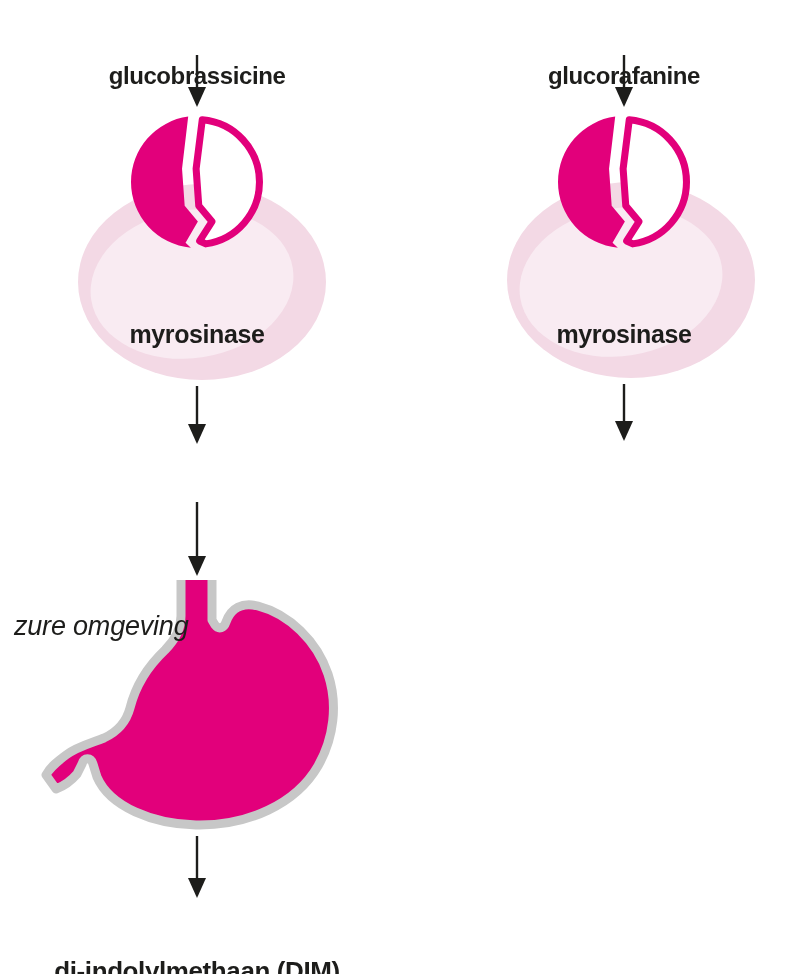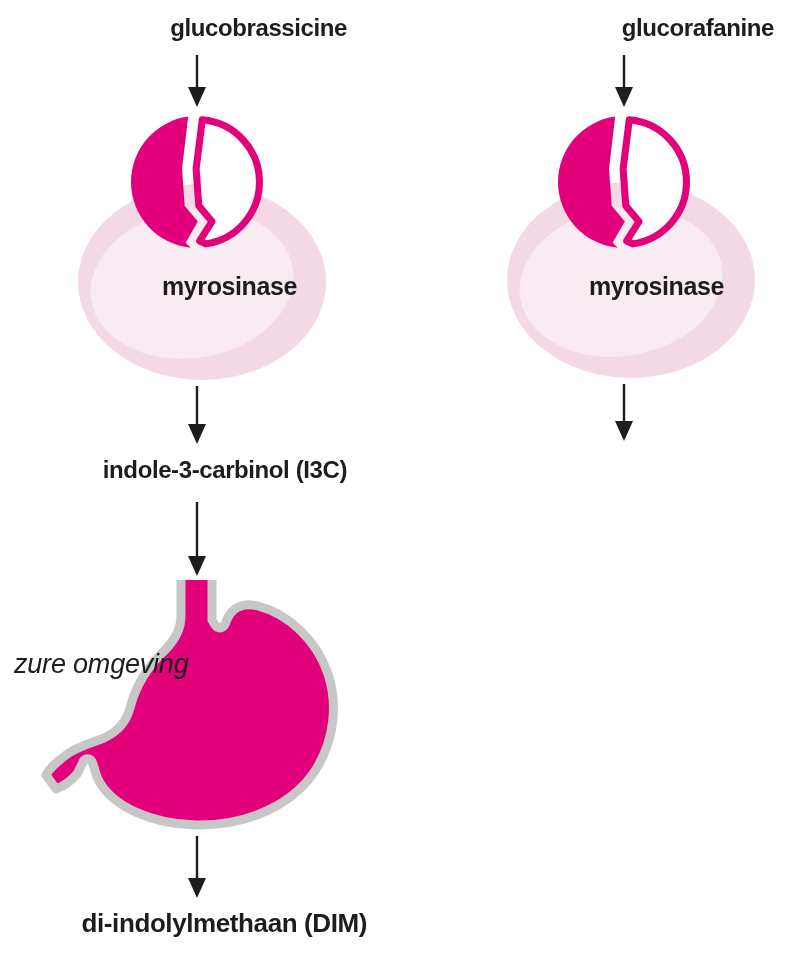--- a/index.html
+++ b/index.html
@@ -12,21 +12,21 @@
   }
   html,body{margin:0;padding:0;background:var(--background);}
   .canvas{
     position:relative;width:788px;height:974px;background:var(--background);
     font-family:"Liberation Sans","DejaVu Sans",sans-serif;color:var(--ink);
     overflow:hidden;
   }
   .abs{position:absolute;}
   .label{
     font-weight:bold;font-size:24px;letter-spacing:-0.4px;
-    text-align:right;color:var(--ink);white-space:nowrap;
+    text-align:center;color:var(--ink);white-space:nowrap;margin-top:48px;
   }
   .note{
     font-style:italic;font-weight:normal;font-size:27px;line-height:36px;
     text-align:left;color:var(--ink);white-space:nowrap;letter-spacing:-0.2px;
   }
   svg{display:block;overflow:hidden;}
   .fill-magenta{fill:var(--magenta);}
   .stroke-magenta{stroke:var(--magenta);}
   .fill-pink-outer{fill:var(--pink-outer);}
   .fill-pink-inner{fill:var(--pink-inner);}
@@ -72,21 +72,20 @@
       <use href="#enzyme-icon" width="132" height="132"></use>
     </svg>
     <div class="abs label" style="left:97px;top:272px;width:200px;font-size:25px;">myrosinase</div>
   </div>
 
   <svg class="abs" style="left:188px;top:386px;" width="18" height="58">
     <line class="arrow-line" x1="9" y1="0" x2="9" y2="40"></line>
     <polygon class="arrow-head" points="0,38 18,38 9,58"></polygon>
   </svg>
 
-  <div class="abs label" style="left:47px;top:456px;width:300px;">indole-3-carbinol (I3C)</div>
 
   <svg class="abs" style="left:188px;top:502px;" width="18" height="74">
     <line class="arrow-line" x1="9" y1="0" x2="9" y2="56"></line>
     <polygon class="arrow-head" points="0,54 18,54 9,74"></polygon>
   </svg>
 
   <svg class="abs" style="left:35px;top:580px;" width="310" height="250" viewBox="0 0 310 250">
     <path class="stomach-body" d="M 146 -6
              L 146 36
              C 146 50 140 60 130 70
@@ -103,21 +102,21 @@
              C 213 246 261 224 283 186
              C 299 158 303 124 293 94
              C 282 61 254 34 223 26
              C 207 22 196 28 191 42
              C 189 48 184 50 180 45
              L 177 40
              L 177 -6
              Z"></path>
   </svg>
 
-  <div class="abs note" style="left:14px;top:646px;">
+  <div class="abs note" style="left:14px;top:608px;">
     <div>zure omgeving</div>
   </div>
 
   <svg class="abs" style="left:188px;top:836px;" width="18" height="62">
     <line class="arrow-line" x1="9" y1="0" x2="9" y2="44"></line>
     <polygon class="arrow-head" points="0,42 18,42 9,62"></polygon>
   </svg>
 
   <div class="abs label" style="left:27px;top:908px;width:340px;font-size:26px;">di-indolylmethaan (DIM)</div>
 

